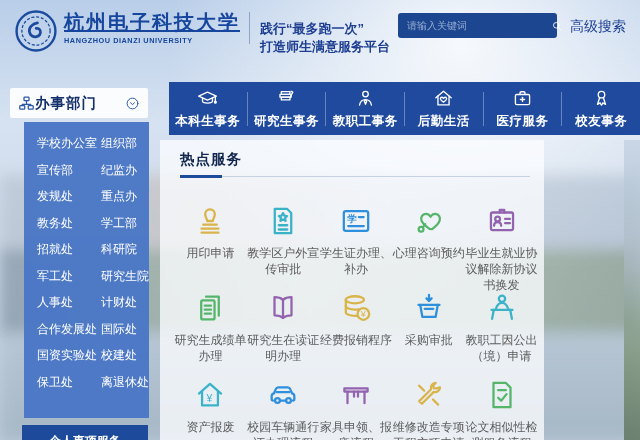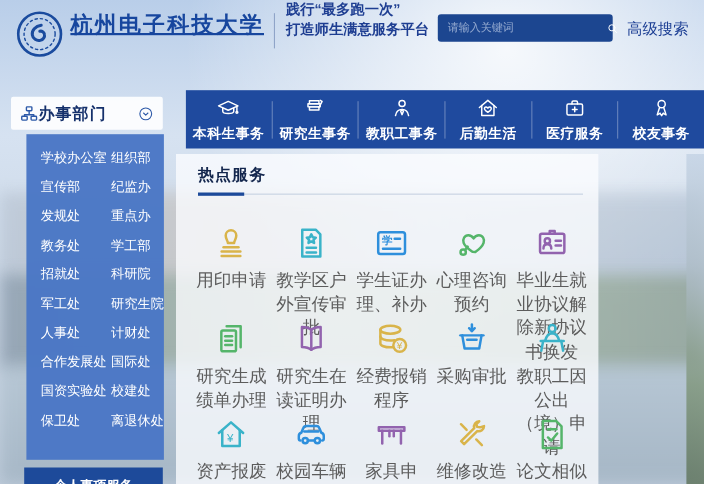--- a/index.html
+++ b/index.html
@@ -15,21 +15,21 @@
   .bgstrip-right{position:absolute;right:0;top:140px;width:16px;bottom:0;
        background:linear-gradient(180deg,#c3d2e4 0%,#aab9c2 40%,#7d9478 70%,#5c7158 100%);opacity:.8;}
 
   
   .hdr{position:absolute;left:0;top:0;width:640px;height:62px;}
   .logo{position:absolute;left:14px;top:9px;width:44px;height:44px;color:#1a4b9e;}
   .uni{position:absolute;left:64px;top:11px;color:#17469e;}
   .uni-cn{font-family:"DejaVu Serif",serif;font-weight:bold;font-size:20px;letter-spacing:2px;line-height:22px;text-decoration:underline;}
   .uni-en{font-size:7.3px;font-weight:bold;letter-spacing:.55px;margin-top:3px;}
   .hdr-div{position:absolute;left:249px;top:12px;width:1px;height:32px;background:#8fa4c8;}
-  .slogan{position:absolute;left:260px;top:0;color:#1e3e92;font-size:13px;font-weight:bold;line-height:18px;}
+  .slogan{position:absolute;left:260px;top:20px;color:#1e3e92;font-size:13px;font-weight:bold;line-height:18px;}
   .searchbox{position:absolute;left:398px;top:13px;width:159px;height:25px;background:#1c4690;border-radius:3px;display:flex;align-items:center;}
   .searchbox input{flex:1;background:transparent;border:none;outline:none;color:#dfe7f5;font-size:10px;padding:0 6px 0 9px;font-family:inherit;}
   .searchbox input::placeholder{color:rgba(225,233,248,.6);}
   .search-btn{width:24px;height:25px;display:flex;align-items:center;justify-content:center;color:#fff;cursor:pointer;background:transparent;border:none;}
   .adv{position:absolute;left:570px;top:18px;color:#1d3f94;font-size:14px;text-decoration:none;}
 
   
   .nav{position:absolute;left:169px;right:0;top:82px;height:53px;background:#1f4a9e;display:flex;align-items:center;}
   .tab{flex:1;display:flex;flex-direction:column;align-items:center;justify-content:center;gap:3px;color:#fff;cursor:pointer;height:100%;}
   .tab .nvic{width:23px;height:23px;}
@@ -49,41 +49,42 @@
                color:#fff;font-size:12px;font-weight:bold;display:flex;justify-content:center;padding-top:8px;box-sizing:border-box;}
 
   
   .card{position:absolute;left:160px;top:140px;width:384px;height:300px;background:rgba(251,253,255,.78);}
   .sec-title{margin:10px 0 0 20px;font-size:14.5px;font-weight:bold;color:#13264d;letter-spacing:1px;}
   .rule{position:relative;margin:7px 14px 0 20px;height:1px;background:#c6d2e2;}
   .rule .accent{position:absolute;left:0;top:-1px;width:42px;height:3px;background:#1d4a9a;}
   .grid{margin:12px 6px 0 14px;display:grid;grid-template-columns:repeat(5,1fr);}
   .svc{height:87px;display:flex;flex-direction:column;align-items:center;padding-top:15px;box-sizing:border-box;cursor:pointer;}
   .svc .sic{width:34px;height:34px;flex:none;}
-  .svc .slbl{margin-top:7px;font-size:16px;color:#5c5c5c;text-align:center;line-height:1.35;max-width:90px;}
+  .svc .slbl{margin-top:7px;font-size:12px;color:#5c5c5c;text-align:center;line-height:1.35;max-width:90px;}
   svg{display:block;width:100%;height:100%;}
 </style>
 </head>
 <body>
 
 <div class="bgband buildings"></div>
 <div class="bgband trees"></div>
 <div class="bgband lake"></div>
 <div class="bgstrip-right"></div>
 
 <div class="hdr">
   <span class="logo">
     <svg viewBox="0 0 24 24" fill="none" stroke="currentColor" stroke-width="1.3" stroke-linecap="round">
       <circle cx="12" cy="12" r="10.6"></circle>
       <circle cx="12" cy="12" r="7.7" stroke-width=".7" stroke-dasharray="1.1 1.5"></circle>
       <path d="M12.8 7.6c-2.9.4-4.8 2.6-4.4 4.8.3 1.9 2.1 3.1 3.9 2.7 1.5-.3 2.4-1.7 2.1-3-.2-1.1-1.3-1.8-2.3-1.5" stroke-width="1.5"></path>
     </svg>
   </span>
   <div class="uni">
     <div class="uni-cn">杭州电子科技大学</div>
+    <div class="uni-en">HANGZHOU DIANZI UNIVERSITY</div>
   </div>
   <div class="hdr-div"></div>
   <div class="slogan">
     <div>践行“最多跑一次”</div>
     <div>打造师生满意服务平台</div>
   </div>
   <div class="searchbox">
     <input type="text" placeholder="请输入关键词" style="">
     <button class="search-btn">
       <svg viewBox="0 0 24 24" fill="none" stroke="currentColor" stroke-width="1.8" stroke-linecap="round" style="width:14px;height:14px;">

